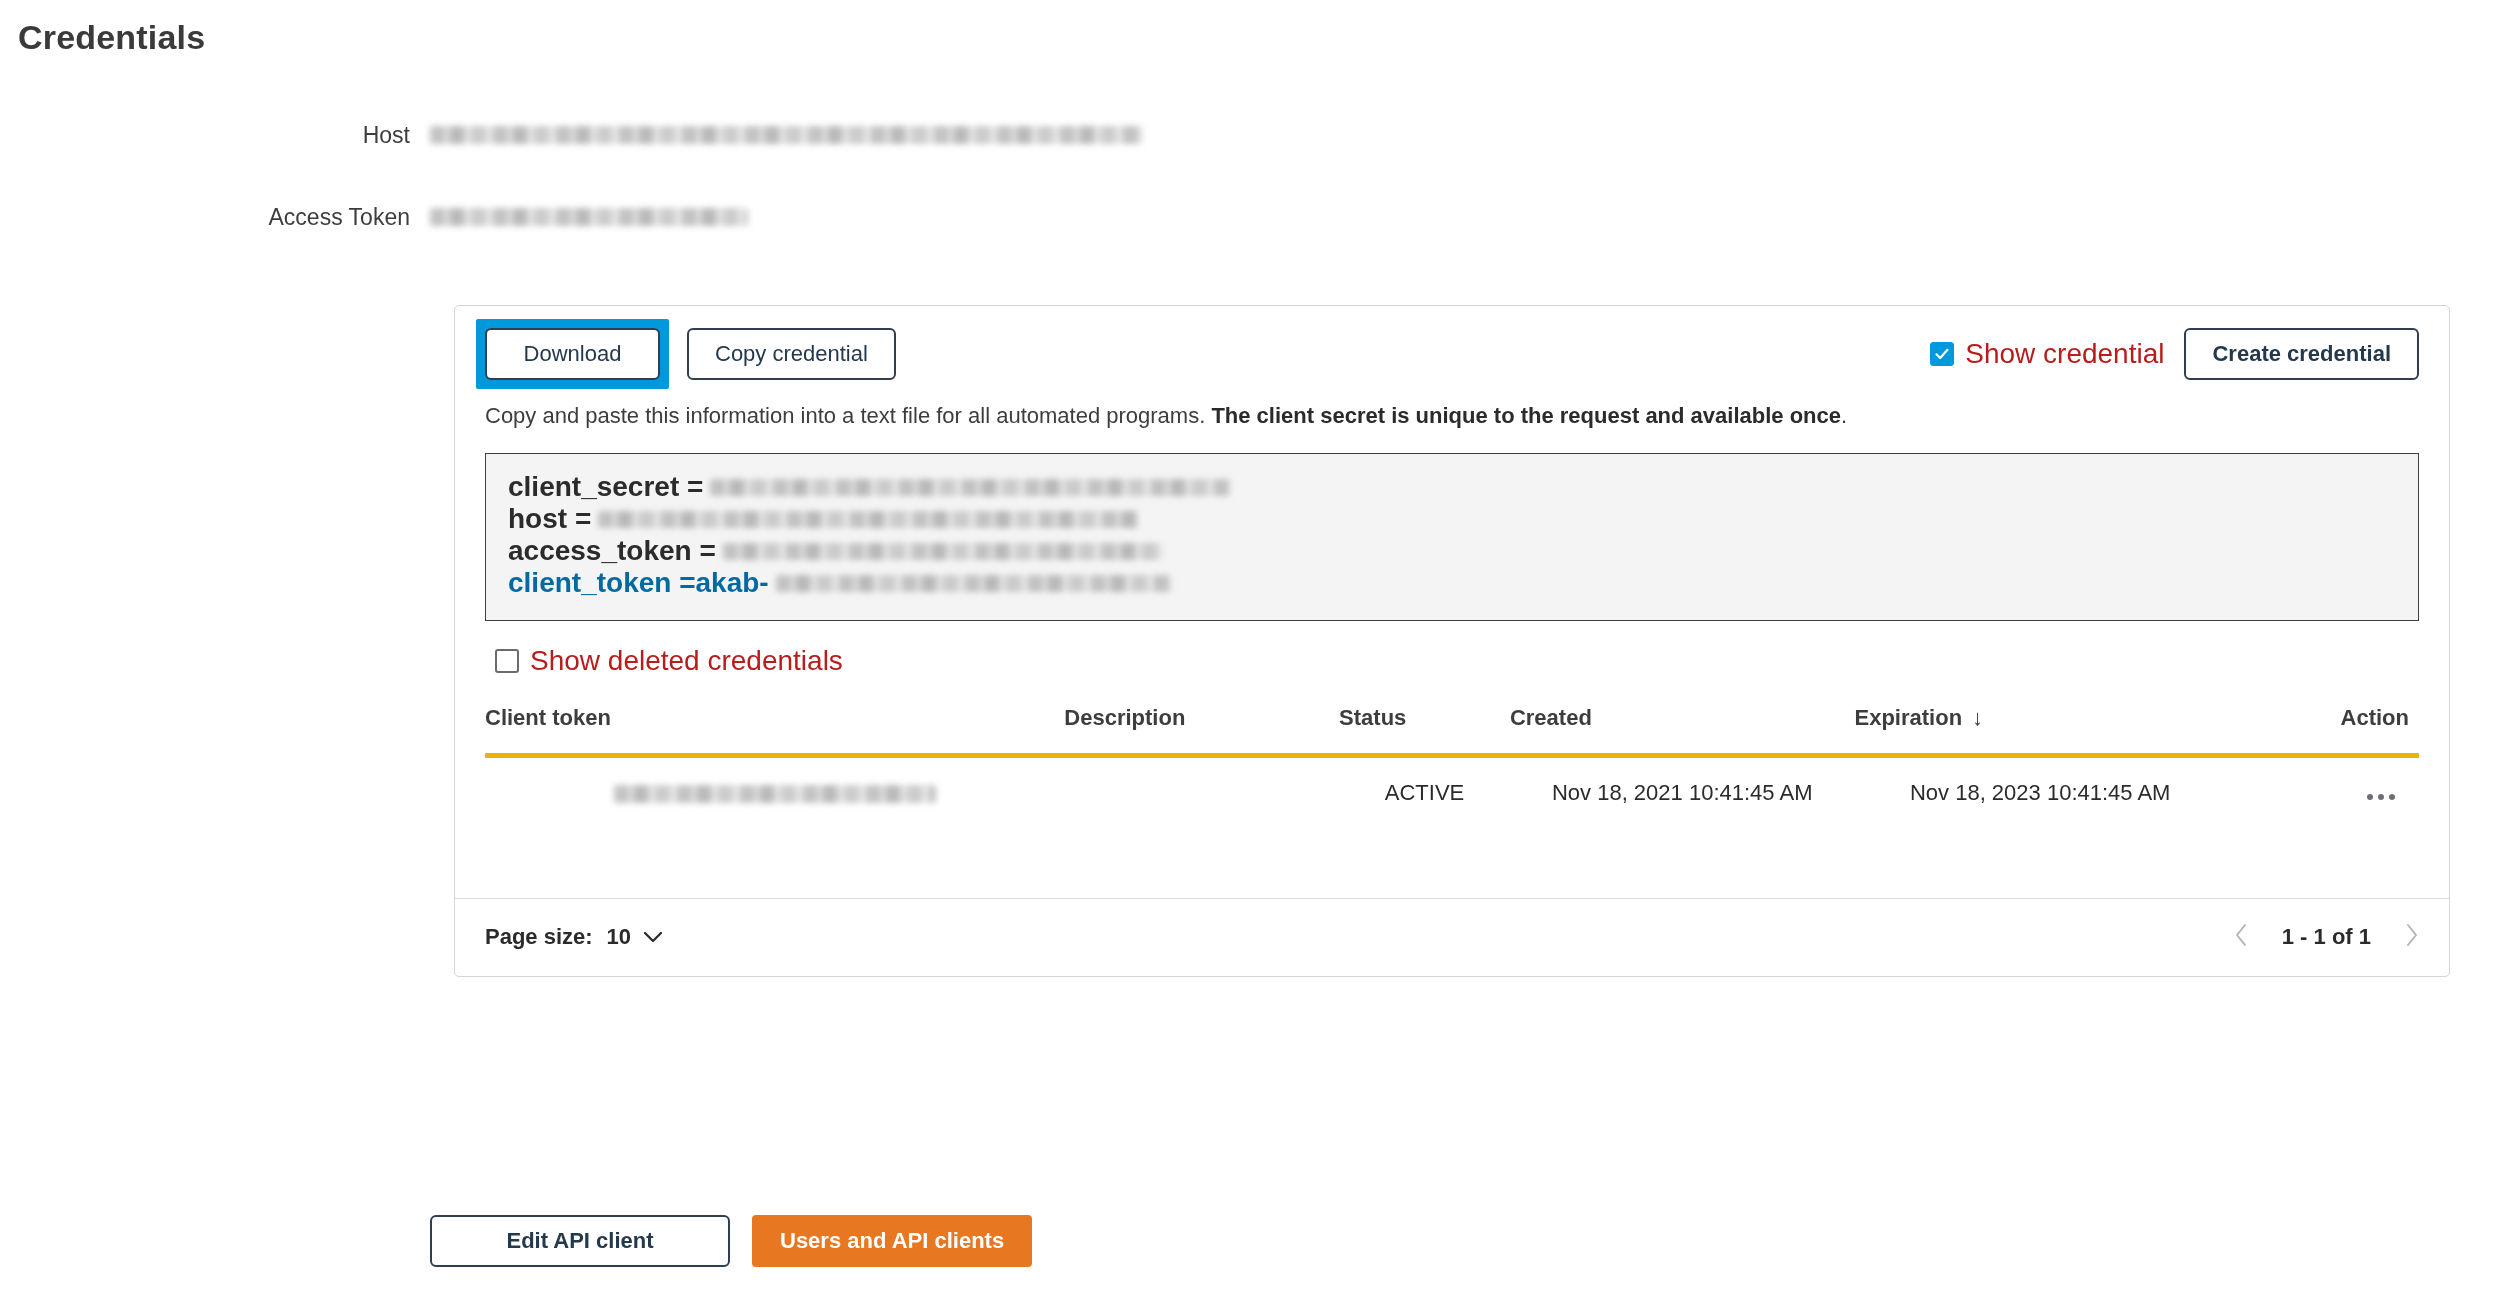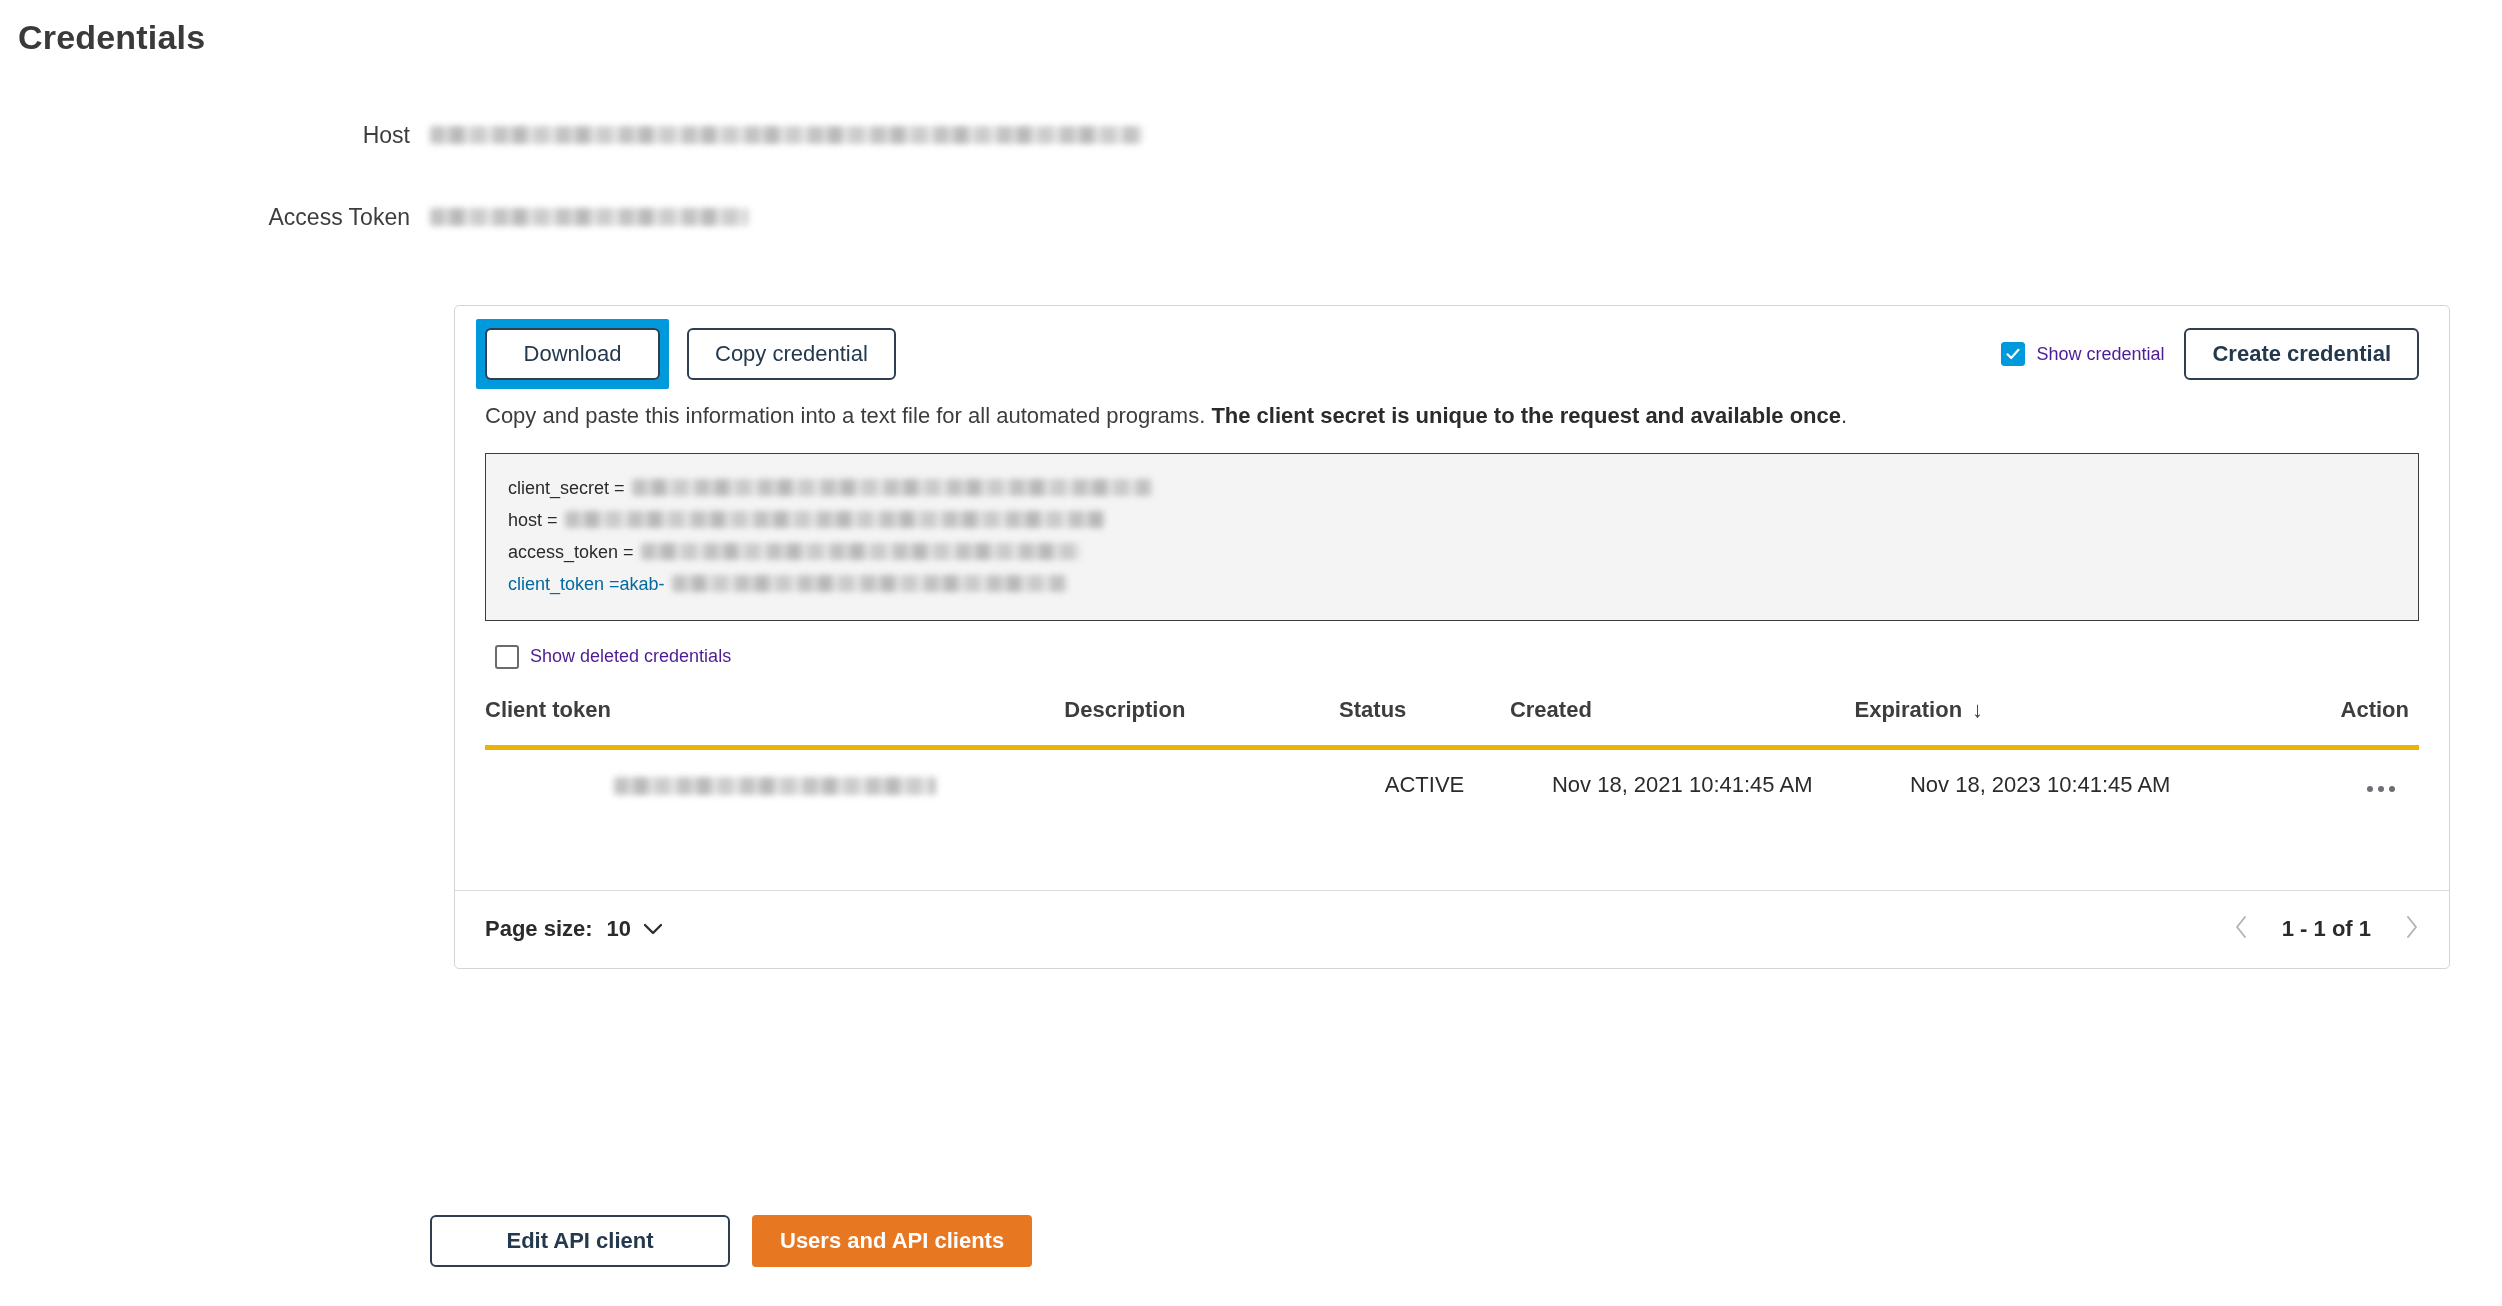--- a/index.html
+++ b/index.html
@@ -133,48 +133,49 @@
     background: #0099dc;
     border: 1px solid #0099dc;
   }
   .chk.checked svg { display: block; }
   .chk.unchecked {
     background: #ffffff;
     border: 2px solid #6b6b6b;
   }
   .chk-label {
     margin-left: 11px;
-    font-size: 18px;
-    color: #4c1d95;
+    font-size: 28px;
+    color: #b91c1c;
     white-space: nowrap;
   }
 
   
   .desc {
     font-size: 22px;
     color: #3d3d3d;
     padding-bottom: 22px;
     line-height: 1.3;
   }
   .desc b { font-weight: bold; color: #2b2b2b; }
 
   
   .cred-box {
     border: 1px solid #3c3c3c;
     background: #f4f4f4;
     padding: 18px 22px 20px 22px;
   }
   .cred-line {
-    font-size: 18px;
+    font-size: 28px;
     color: #2b2b2b;
     line-height: 1.45;
     height: 32px;
     display: flex;
     align-items: center;
     white-space: nowrap;
+    font-weight: bold;
   }
   .cred-line .redacted { filter: blur(3.4px); height: 17px; margin-left: 7px; }
   .cl0 .redacted { width: 520px; }
   .cl1 .redacted { width: 540px; }
   .cl2 .redacted { width: 440px; }
   .cl3 .redacted { width: 395px; }
   .cl3 .pre-txt { color: #0369a1; }
 
   
   .deleted-row {

